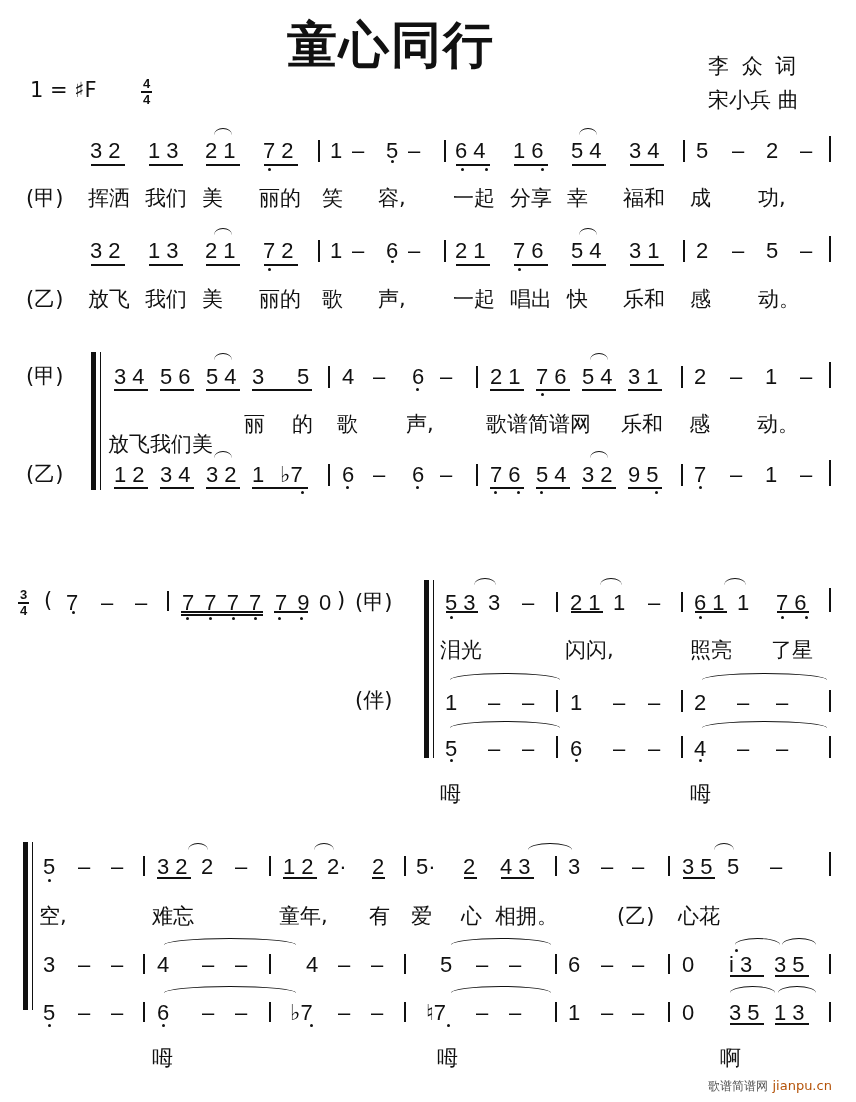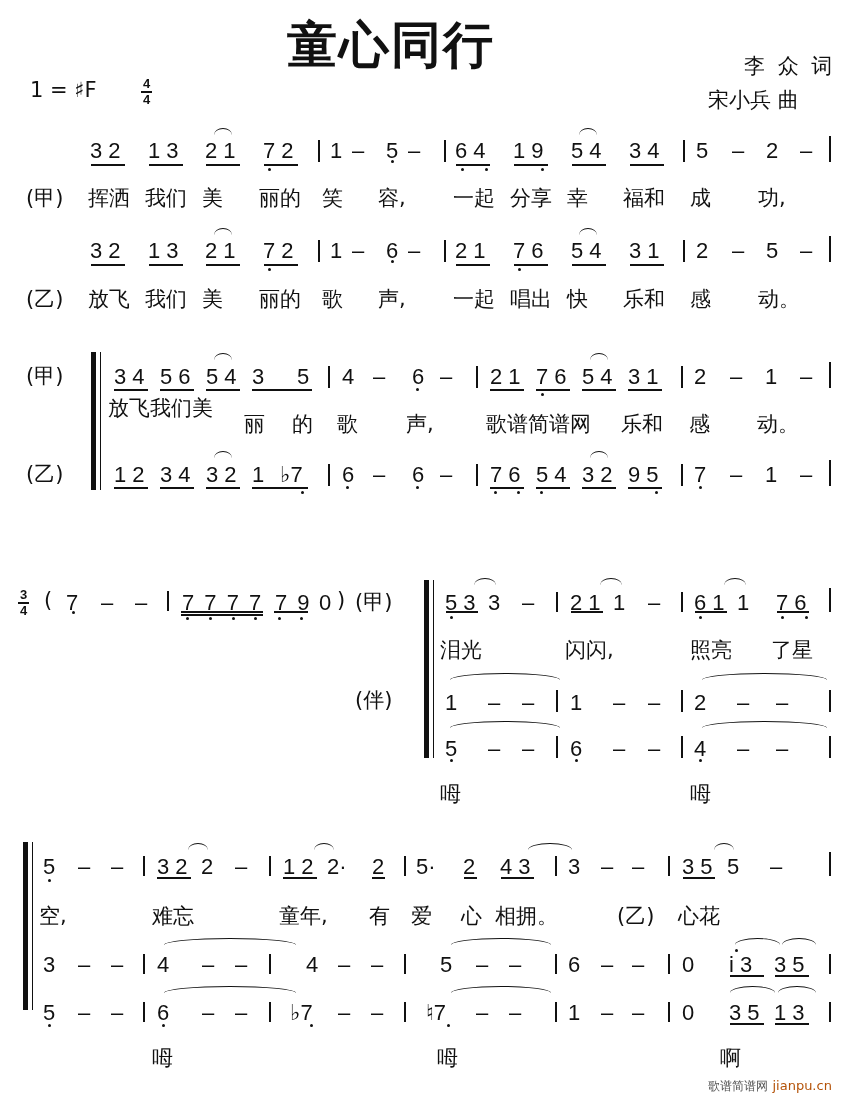--- a/index.html
+++ b/index.html
@@ -18,42 +18,42 @@
   .slur{position:absolute;border-top:1.5px solid #111;border-radius:50% 50% 0 0/100% 100% 0 0;height:6px;}
   .brace{position:absolute;border-left:5px solid #111;}
   .brace2{position:absolute;border-left:1.5px solid #111;}
   .wm{font-size:12px;color:#555;font-family:"DejaVu Sans",sans-serif;}
   .wm2{font-size:13px;color:#b45309;font-family:"DejaVu Sans",sans-serif;}
 </style>
 </head>
 <body>
 
 <div class="abs title" style="left:287px;top:12px;">童心同行</div>
-<div class="abs credit" style="left:744px;top:52px;">李 众 词</div>
+<div class="abs credit" style="left:708px;top:52px;">李 众 词</div>
 <div class="abs credit" style="left:708px;top:86px;letter-spacing:0;">宋小兵 曲</div>
 <div class="abs key" style="left:30px;top:78px;">1 = ♯F</div>
 <div class="abs" style="left:141px;top:74px;">
   <div class="frac">
       <span>4</span>
       <span class="bar"></span>
       <span>4</span>
     </div>
 </div>
 
 <div>
   <span class="abs n" style="left:90px;top:138px;">3 2</span>
   <span class="abs n" style="left:148px;top:138px;">1 3</span>
   <span class="abs n" style="left:205px;top:138px;">2 1</span>
   <span class="abs n" style="left:263px;top:138px;">7 2</span>
   <span class="abs n" style="left:330px;top:138px;">1</span>
   <span class="abs n" style="left:352px;top:138px;">–</span>
   <span class="abs n" style="left:386px;top:138px;">5</span>
   <span class="abs n" style="left:408px;top:138px;">–</span>
   <span class="abs n" style="left:455px;top:138px;">6 4</span>
-  <span class="abs n" style="left:513px;top:138px;">1 9</span>
+  <span class="abs n" style="left:513px;top:138px;">1 6</span>
   <span class="abs n" style="left:571px;top:138px;">5 4</span>
   <span class="abs n" style="left:629px;top:138px;">3 4</span>
   <span class="abs n" style="left:696px;top:138px;">5</span>
   <span class="abs n" style="left:732px;top:138px;">–</span>
   <span class="abs n" style="left:766px;top:138px;">2</span>
   <span class="abs n" style="left:800px;top:138px;">–</span>
 </div>
 <div class="ul" style="left:91px;top:164px;width:34px;"></div>
 <div class="ul" style="left:149px;top:164px;width:34px;"></div>
 <div class="ul" style="left:206px;top:164px;width:34px;"></div>
@@ -177,21 +177,21 @@
 <div class="dot" style="left:416px;top:388px;"></div>
 <div class="dot" style="left:541px;top:393px;"></div>
 <div class="slur" style="left:214px;top:353px;width:18px;"></div>
 <div class="slur" style="left:590px;top:353px;width:18px;"></div>
 <div class="bl" style="left:328px;top:366px;height:22px;"></div>
 <div class="bl" style="left:476px;top:366px;height:22px;"></div>
 <div class="bl" style="left:681px;top:366px;height:22px;"></div>
 <div class="bl" style="left:829px;top:362px;height:26px;"></div>
 
 <div>
-  <span class="abs ly" style="left:108px;top:394px;">放飞我们美</span>
+  <span class="abs ly" style="left:108px;top:430px;">放飞我们美</span>
   <span class="abs ly" style="left:244px;top:410px;">丽</span>
   <span class="abs ly" style="left:292px;top:410px;">的</span>
   <span class="abs ly" style="left:337px;top:410px;">歌</span>
   <span class="abs ly" style="left:406px;top:410px;">声,</span>
   <span class="abs ly" style="left:486px;top:410px;">歌谱简谱网</span>
   <span class="abs ly" style="left:621px;top:410px;">乐和</span>
   <span class="abs ly" style="left:689px;top:410px;">感</span>
   <span class="abs ly" style="left:757px;top:410px;">动。</span>
 </div>
 

